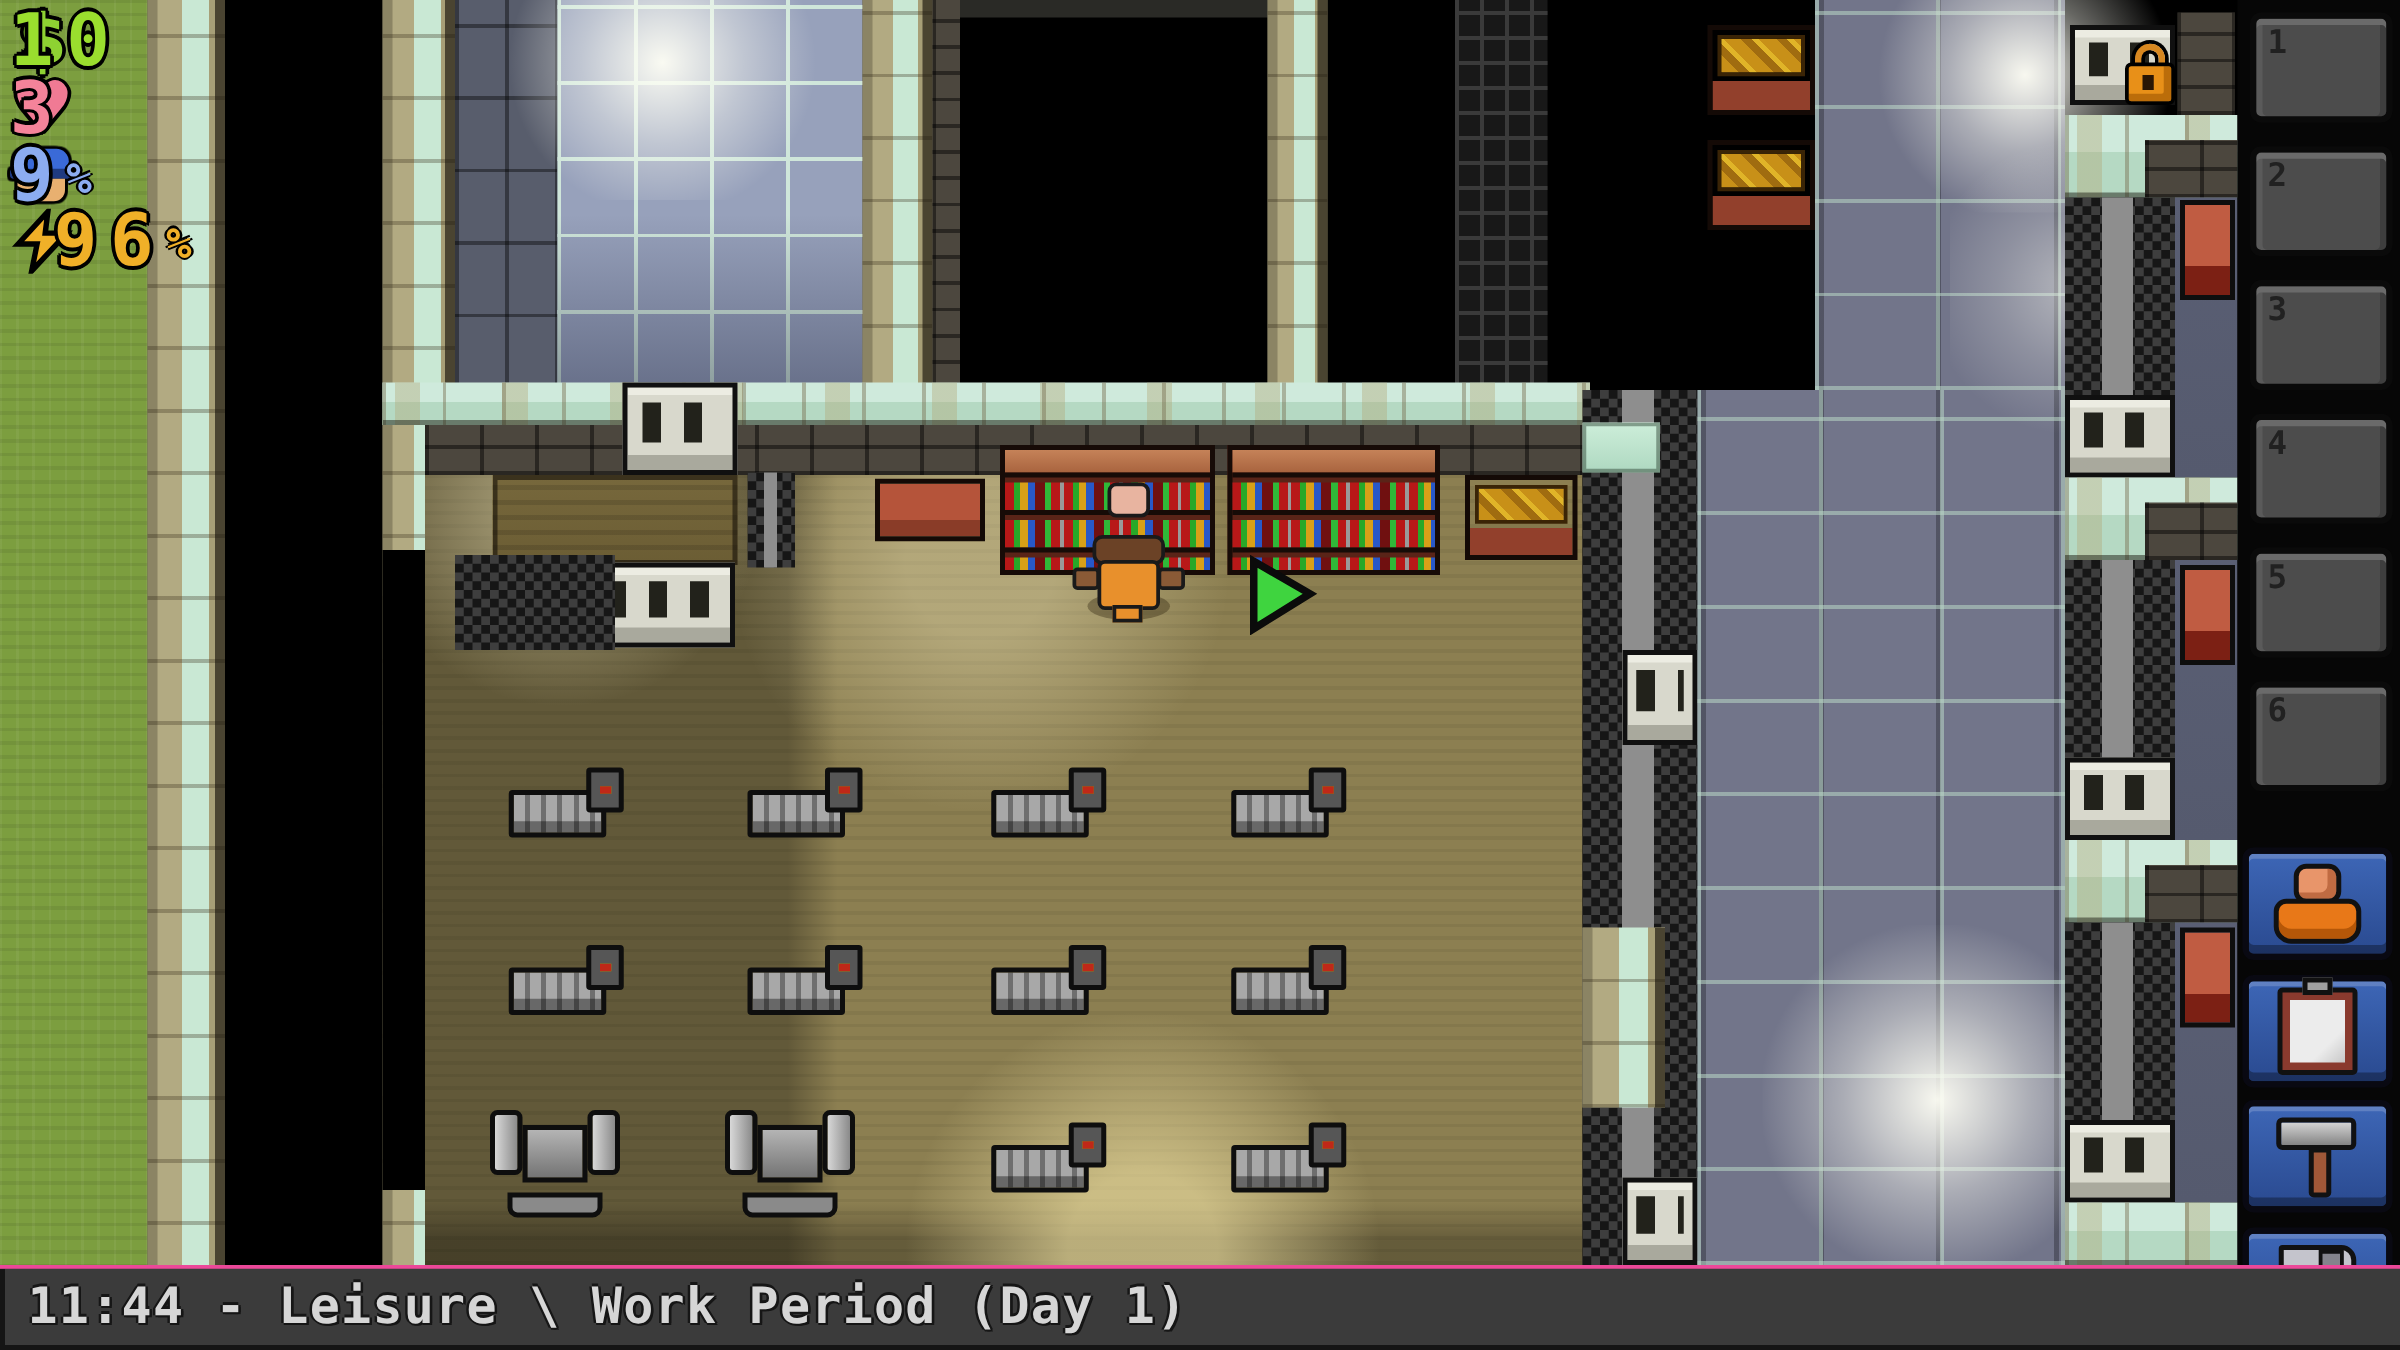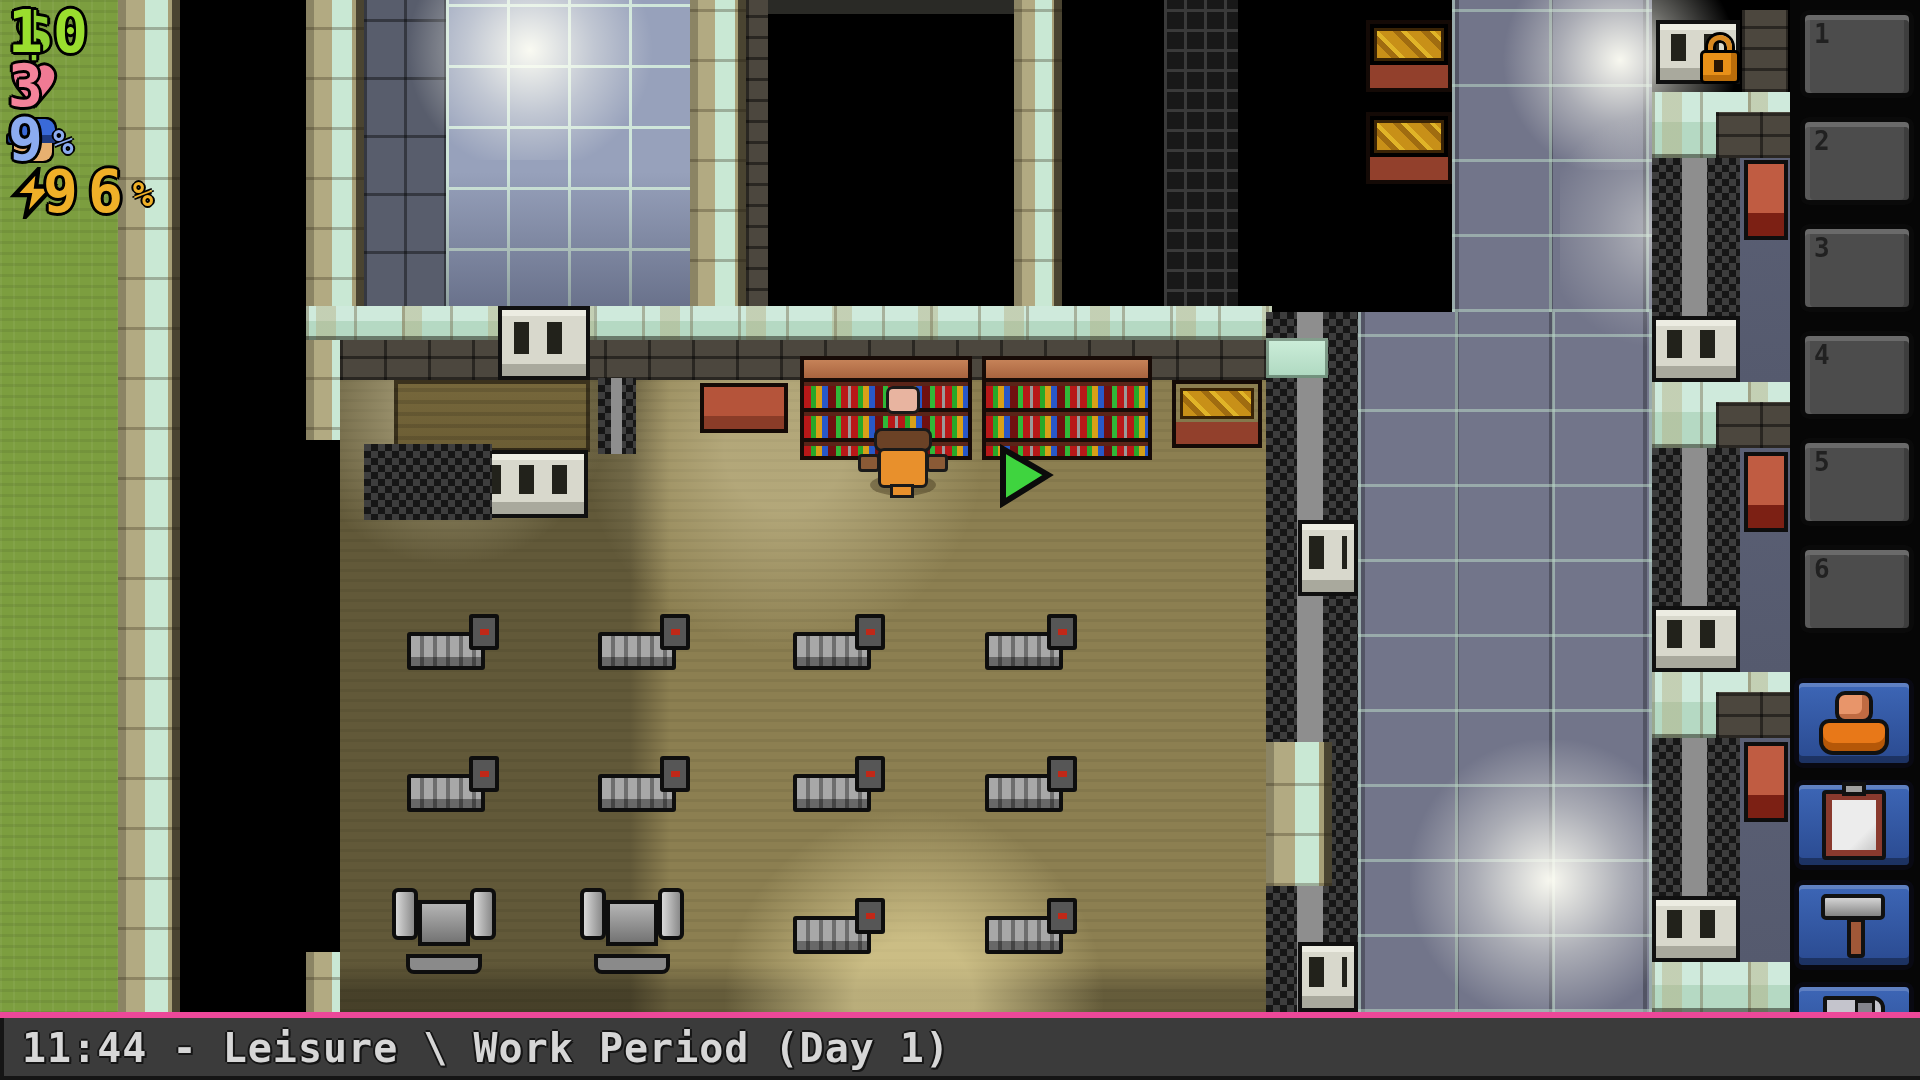--- a/index.html
+++ b/index.html
@@ -162,21 +162,21 @@
     background:linear-gradient(#d4d4d4,#848484);}
   .hammer-icon .handle{position:absolute;left:28px;top:28px;width:18px;height:40px;border:4px solid #111;
     background:#a05838;border-radius:0 0 4px 4px;}
   .floppy-icon{width:62px;height:62px;position:relative!important;background:#c4c4cc;border:4px solid #111;
     border-radius:3px 12px 3px 3px;}
   .floppy-icon .shutter{position:absolute;right:6px;top:0;width:20px;height:20px;background:#84848c;border:3px solid #111;}
   .floppy-icon .label{position:absolute;left:6px;right:6px;bottom:4px;height:22px;background:#efefef;border:3px solid #111;}
 
   
   .statusbar{left:0;top:1012px;width:1920px;height:68px;background:#3b3b3b;
-    border-top:6px solid #ec4899;box-shadow:inset 0 -4px 0 #151515, inset 4px 0 0 #151515;}
+    border-top:3px solid #ec4899;box-shadow:inset 0 -4px 0 #151515, inset 4px 0 0 #151515;}
   .statusbar span{position:static;display:block;padding-left:22px;line-height:60px;
     font-weight:bold;font-size:40px;letter-spacing:1px;color:#d6d6d6;
     text-shadow:2px 0 0 #161616,-2px 0 0 #161616,0 2px 0 #161616,0 -2px 0 #161616,2px 2px 0 #161616;}
 </style>
 </head>
 <body>
 
 <div id="stage">
 
   <div style="position:absolute;inset:0;">

